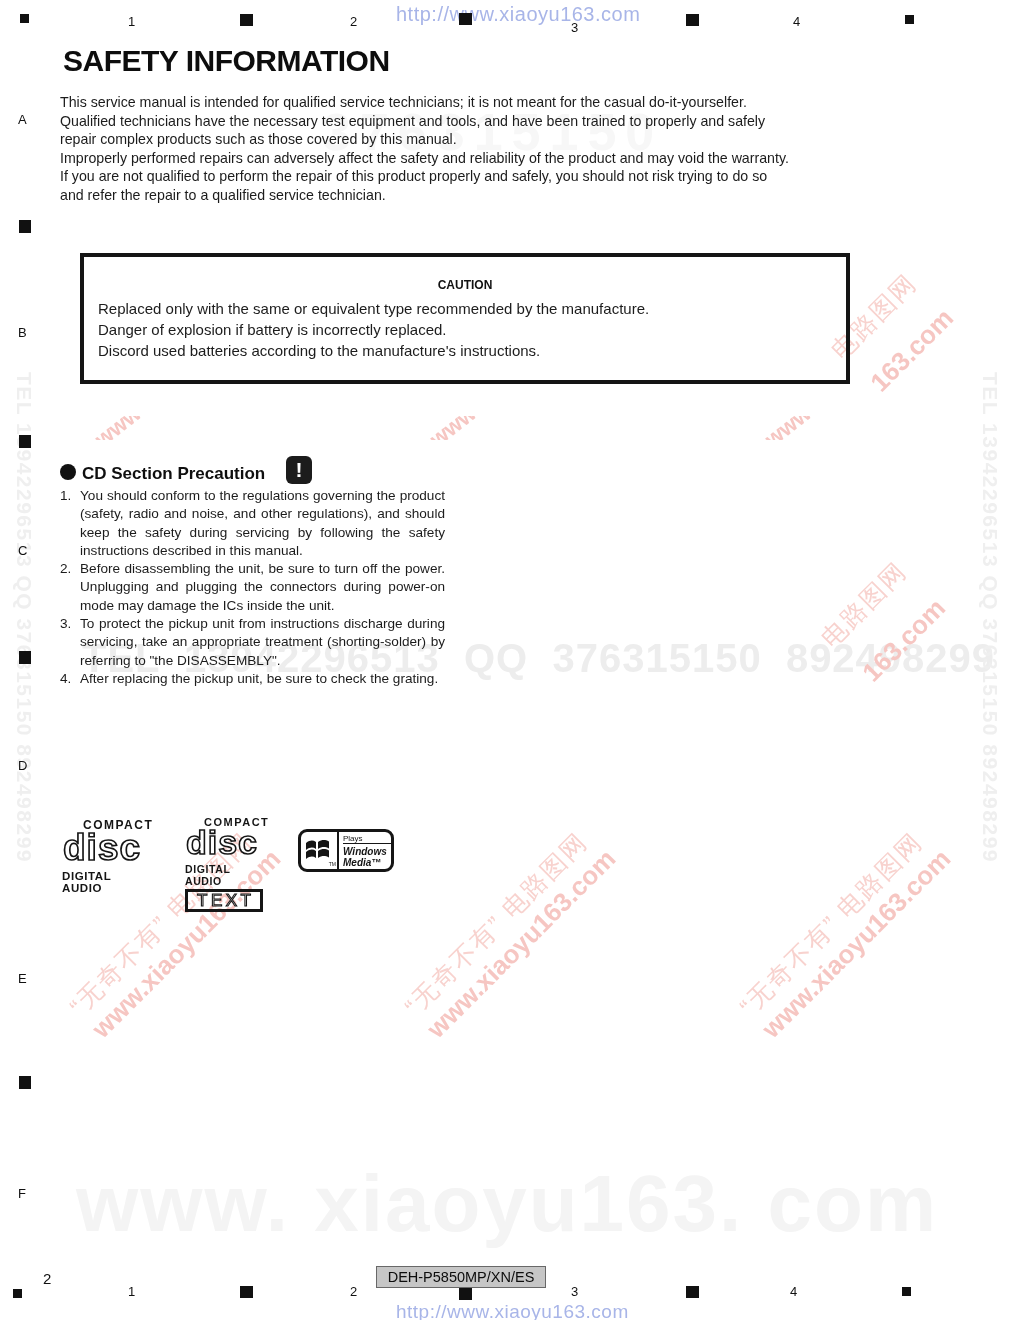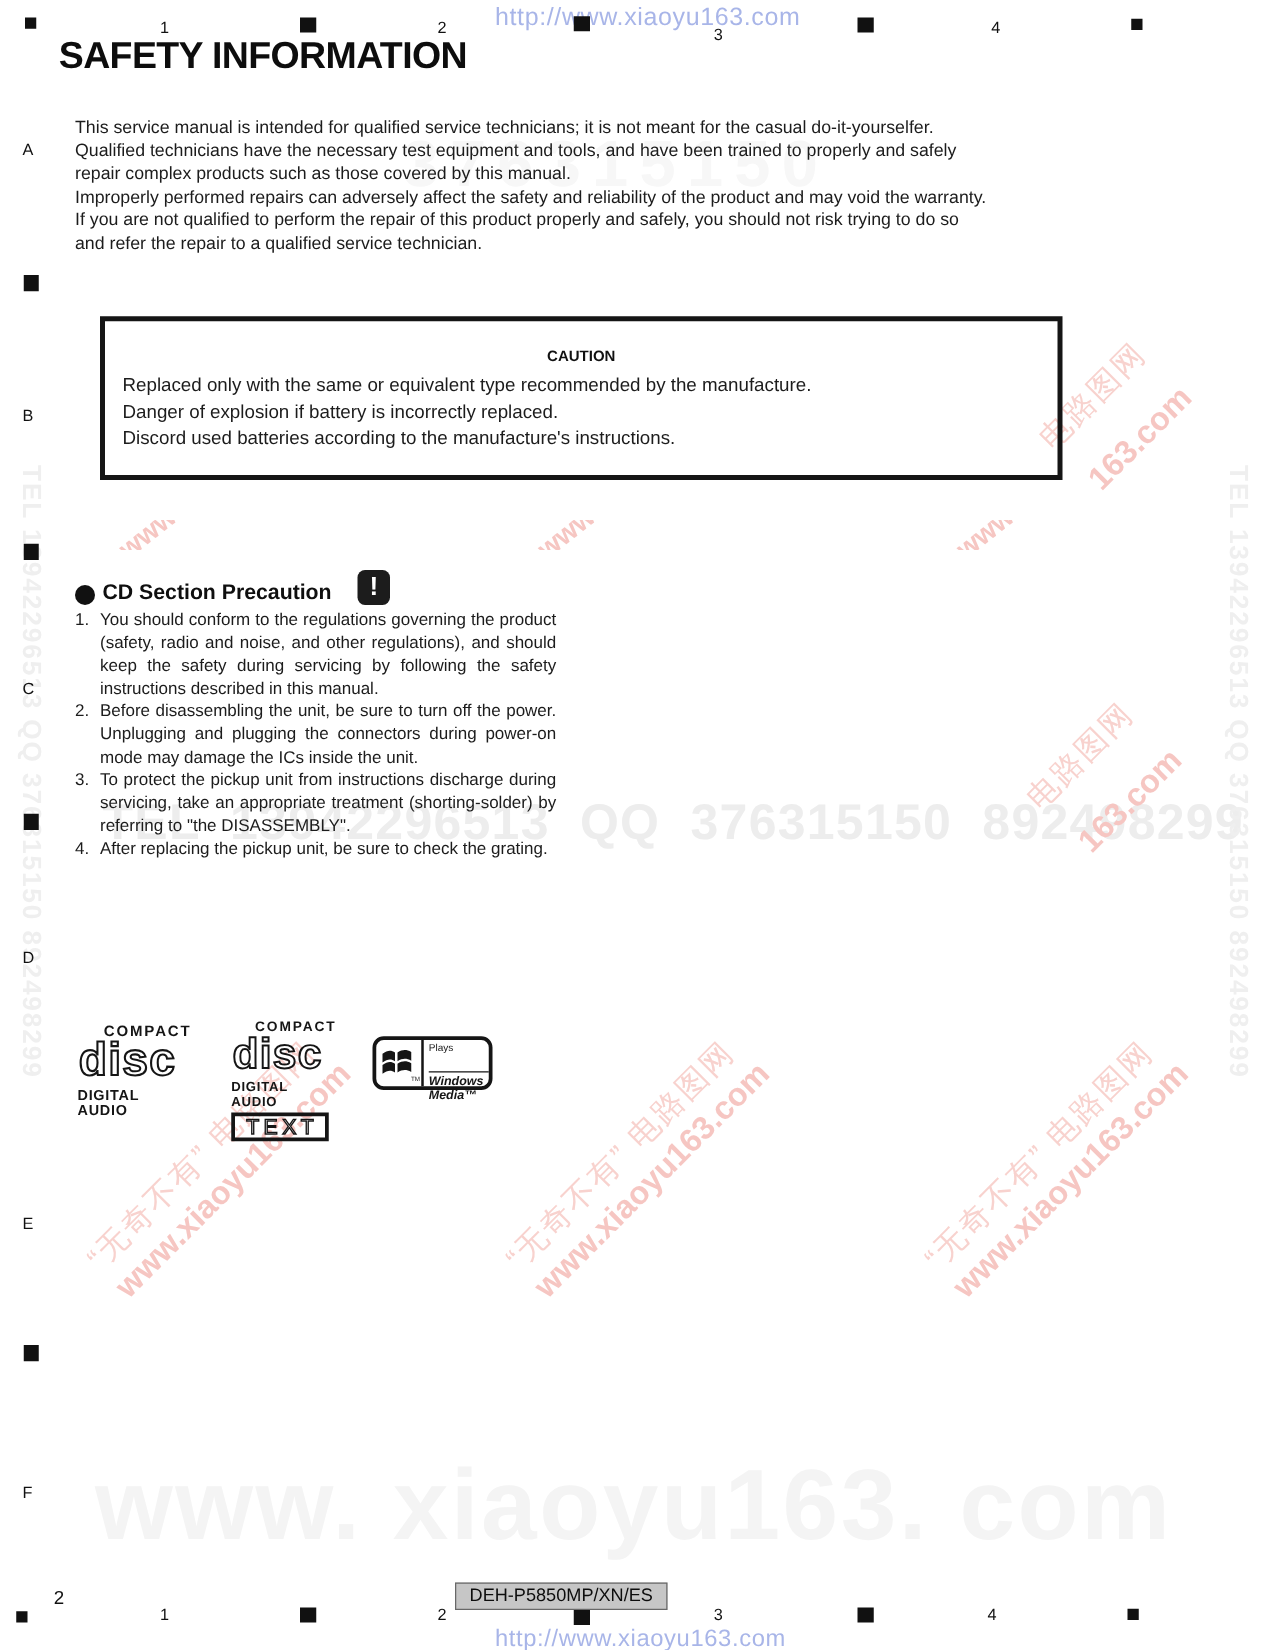--- a/index.html
+++ b/index.html
@@ -42,21 +42,21 @@
   .gridletter{font-size:13px;color:#111;}
   .pagenum{font-size:15px;color:#111;}
 
   
   .title{left:47px;top:28px;font-size:30px;font-weight:bold;letter-spacing:-0.5px;color:#0d0d0d;}
   .intro{left:60px;top:93px;width:836px;font-size:14.2px;line-height:18.5px;color:#1c1c1c;}
   .caution-box{left:80px;top:253px;width:762px;height:123px;border:4px solid #151515;padding:0;}
   .caution-title{text-align:center;font-weight:bold;font-size:12px;margin-top:21px;color:#111;}
   .caution-lines{margin:7px 0 0 14px;font-size:15px;line-height:20.8px;color:#1c1c1c;}
 
-  .cd-head{left:60px;top:464px;display:flex;align-items:flex-end;}
+  .cd-head{left:60px;top:464px;display:flex;align-items:flex-start;}
   .bullet{width:16px;height:16px;border-radius:50%;background:#111;margin-right:6px;}
   .cd-head-label{font-size:17px;font-weight:bold;color:#0f0f0f;}
   .warn-icon{left:286px;top:456px;width:26px;height:28px;background:#1c1c1c;border-radius:6px;
     color:#fff;font-weight:bold;font-size:21px;text-align:center;line-height:27px;}
   .cd-list{left:60px;top:487px;width:385px;font-size:13.6px;line-height:18.3px;color:#1c1c1c;}
   .cd-item{display:flex;}
   .cd-item .num{width:20px;flex:none;}
   .cd-item .txt{flex:1;text-align:justify;}
 
   
@@ -65,24 +65,24 @@
   .cdlogo .da{font-weight:bold;font-size:11.5px;letter-spacing:0.6px;margin-top:1px;}
   .cd1{left:62px;top:818px;width:86px;}
   .cd2{left:185px;top:816px;width:82px;}
   .cd2 .compact{font-size:11px;margin-left:19px;}
   .cd2 .da{font-size:10.5px;}
   .textbox{border:3px solid #151515;width:72px;height:17px;margin-top:2px;text-align:center;}
   .wmlogo{left:298px;top:829px;width:90px;height:37px;border:3px solid #151515;border-radius:9px;display:flex;}
   .flagwrap{width:36px;position:relative;border-right:2px solid #151515;}
   .flagwrap .tm{position:absolute;right:1px;bottom:2px;font-size:5px;color:#151515;}
   .wmright{flex:1;padding:2px 0 0 4px;color:#151515;}
-  .wmright .plays{font-size:8px;border-bottom:1.5px solid #151515;padding-bottom:14px;margin-right:0;}
+  .wmright .plays{font-size:8px;border-bottom:1.5px solid #151515;padding-bottom:0;margin-right:0;}
   .wmright .brand{font-size:10px;font-weight:bold;line-height:11px;margin-top:2px;white-space:pre-line;font-style:italic;}
 
-  .model-box{left:364px;top:1266px;width:168px;height:20px;background:#c6c6c6;border:1px solid #686868;
+  .model-box{left:376px;top:1266px;width:168px;height:20px;background:#c6c6c6;border:1px solid #686868;
     text-align:center;font-size:14.5px;line-height:20px;color:#0d0d0d;}
 </style>
 </head>
 <body>
 
 <div class="page">
 
   <div class="abs wm-gray wm-gray-topL">376315150</div>
   <div class="abs wm-gray wm-gray-mid">TEL  13942296513  QQ  376315150  892498299</div>
   <div class="abs wm-gray wm-gray-big">www. xiaoyu163. com</div>
@@ -145,21 +145,21 @@
   <div class="abs sq tiny" style="left:13px;top:1289px;"></div>
   <div class="abs sq t" style="left:240px;top:1286px;"></div>
   <div class="abs sq t" style="left:459px;top:1288px;"></div>
   <div class="abs sq t" style="left:686px;top:1286px;"></div>
   <div class="abs sq tiny" style="left:902px;top:1287px;"></div>
   <div class="abs gridnum" style="left:128px;top:1284px;">1</div>
   <div class="abs gridnum" style="left:350px;top:1284px;">2</div>
   <div class="abs gridnum" style="left:571px;top:1284px;">3</div>
   <div class="abs gridnum" style="left:790px;top:1284px;">4</div>
 
-  <h1 class="abs title" style="margin:0;">SAFETY INFORMATION</h1>
+  <h1 class="abs title" style="margin:16px;">SAFETY INFORMATION</h1>
   <div class="abs intro">
     <div>This service manual is intended for qualified service technicians; it is not meant for the casual do-it-yourselfer.</div>
     <div>Qualified technicians have the necessary test equipment and tools, and have been trained to properly and safely</div>
     <div>repair complex products such as those covered by this manual.</div>
     <div>Improperly performed repairs can adversely affect the safety and reliability of the product and may void the warranty.</div>
     <div>If you are not qualified to perform the repair of this product properly and safely, you should not risk trying to do so</div>
     <div>and refer the repair to a qualified service technician.</div>
   </div>
 
   <div class="abs caution-box">

